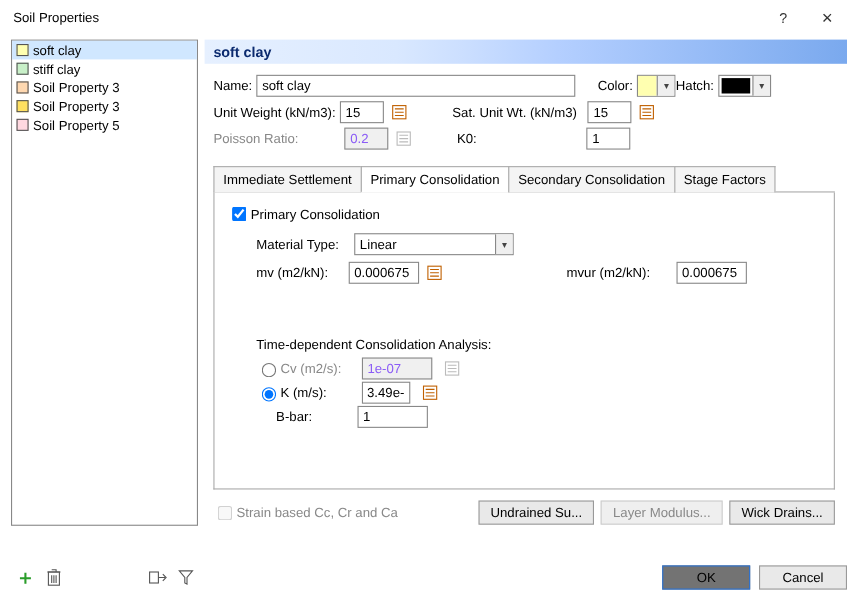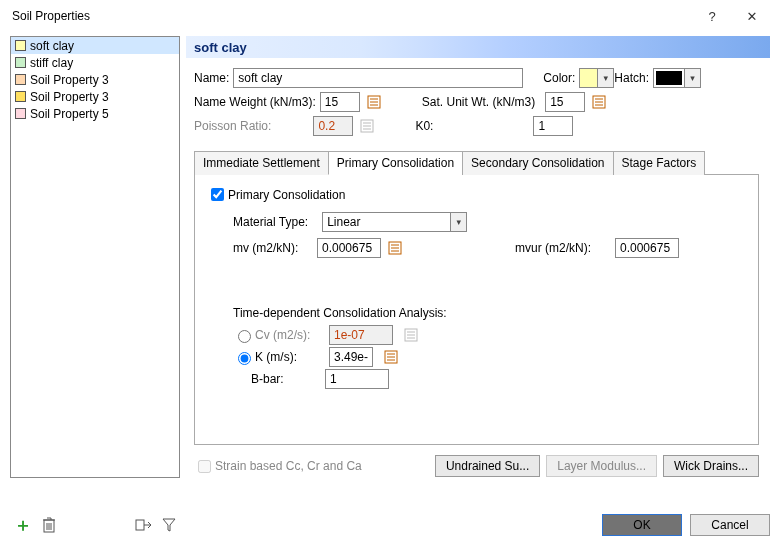--- a/index.html
+++ b/index.html
@@ -10,21 +10,21 @@
   .dlg-body { display: flex; padding: 4px 10px 0 10px; height: 470px; }
   .sidebar { width: 170px; height: 442px; border: 1px solid #888; background: #fff; margin-right: 6px; }
   .sidebar .item { display: flex; align-items: center; height: 17px; padding: 0 4px; }
   .sidebar .item.sel { background: #d0e7ff; }
   .sidebar .sw { width: 11px; height: 11px; border: 1px solid #555; margin-right: 4px; }
   .main { flex: 1; position: relative; }
   .header { height: 22px; background: linear-gradient(90deg,#e6f0ff 0%,#d9e8ff 30%,#ccdfff 40%,#b4cfff 55%,#7aa9ee 100%); display:flex; align-items:center; padding-left:8px; font-weight:bold; color:#0b2a6f; font-size:13px; margin-bottom:10px; }
   .row { display:flex; align-items:center; margin: 4px 0 4px 8px; }
   label.lbl { margin-right:4px; }
   input.txt { border:1px solid #888; height:20px; padding:0 4px; background:#fff; }
-  input.txt.ro { background:#f0f0f0; color:#c2410c; }
+  input.txt.ro { background:#f0f0f0; color:#8b5cf6; }
   .color-combo { width:35px; height:20px; border:1px solid #888; display:inline-flex; }
   .color-sw { flex:1; background:#ffffb0; }
   .hatch-combo { width:48px; height:20px; border:1px solid #888; display:inline-flex; }
   .hatch-sw { flex:1; background:#000; margin:2px; }
   .dd-btn { width:16px; border-left:1px solid #888; display:flex; align-items:center; justify-content:center; background:#efefef; font-size:9px; color:#444;}
   .icon-btn { width:20px; height:20px; display:inline-flex; align-items:center; justify-content:center; color:#c06000; margin-left:4px; }
   .tabs { display:flex; border-bottom:1px solid #aaa; margin:14px 0 0 8px; width:565px;}
   .tab { padding:4px 8px; border:1px solid #aaa; border-bottom:none; margin-right:-1px; background:#f4f4f4; position:relative; top:1px;}
   .tab.active { background:#fff; border-bottom:1px solid #fff; }
   .panel { border:1px solid #aaa; border-top:none; width:565px; height:270px; margin-left:8px; padding:10px 12px; }
@@ -91,21 +91,21 @@
         <div class="dd-btn">▾</div>
       </div>
       <label class="lbl" style="">Hatch:</label>
       <div class="hatch-combo">
         <div class="hatch-sw"></div>
         <div class="dd-btn">▾</div>
       </div>
     </div>
 
     <div class="row">
-      <label class="lbl">Name Weight (kN/m3):</label>
+      <label class="lbl">Unit Weight (kN/m3):</label>
       <input class="txt" style="width: 40px;" value="15">
       <span class="icon-btn">
         <svg width="14" height="14">
             <rect x="1" y="1" width="12" height="12" fill="none" stroke="#c06000"></rect>
             <path d="M3 4h8M3 7h8M3 10h8" stroke="#c06000"></path>
           </svg>
       </span>
       <label class="lbl" style="margin-left:38px">Sat. Unit Wt. (kN/m3)</label>
       <input class="txt" style="width: 40px; margin-left: 6px;" value="15">
       <span class="icon-btn">

